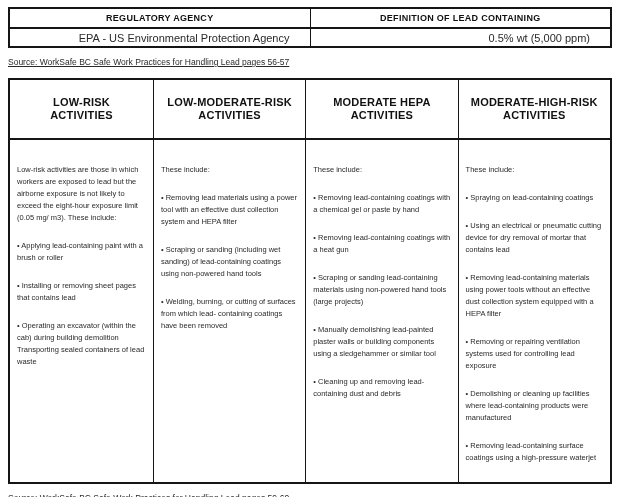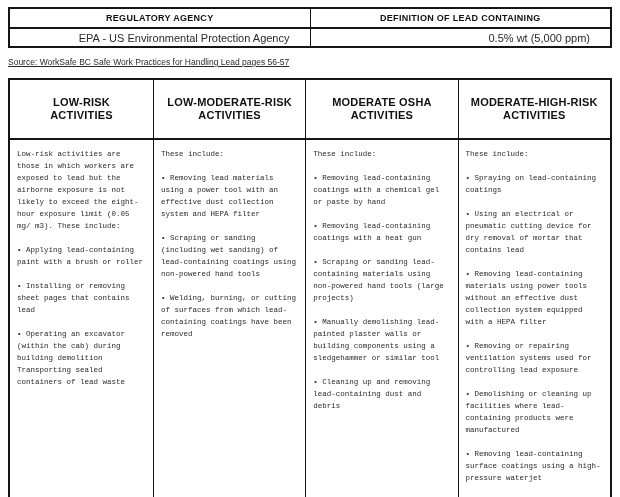--- a/index.html
+++ b/index.html
@@ -43,21 +43,21 @@
     text-align: center; vertical-align: middle; color: #111;
     border-bottom: 2px solid #151515; border-right: 1.5px solid #151515;
     padding: 16px 4px;
   }
   table.risk-table th:last-child, table.risk-table td:last-child { border-right: none; }
   table.risk-table td {
     height: 282px; vertical-align: top; text-align: left;
     border-right: 1.5px solid #151515;
     padding: 8px 7px 6px 7px; font-size: 7.5px; color: #2a2a2a;
   }
-  table.risk-table td p { margin: 0 0 12px 0; line-height: 12px; font-family: Liberation Mono, monospace; }
+  table.risk-table td p { margin: 16px 0 12px 0; line-height: 12px; }
   .hdr-line { line-height: 13px; }
 </style>
 </head>
 <body>
 
 <div class="page">
 
   <table class="agency-table">
     <colgroup>
         <col style="width:50%">
@@ -90,21 +90,21 @@
       <tr>
         <th>
           <div class="hdr-line">LOW-RISK</div>
           <div class="hdr-line">ACTIVITIES</div>
         </th>
         <th>
           <div class="hdr-line">LOW-MODERATE-RISK</div>
           <div class="hdr-line">ACTIVITIES</div>
         </th>
         <th>
-          <div class="hdr-line">MODERATE OSHA</div>
+          <div class="hdr-line">MODERATE HEPA</div>
           <div class="hdr-line">ACTIVITIES</div>
         </th>
         <th>
           <div class="hdr-line">MODERATE-HIGH-RISK</div>
           <div class="hdr-line">ACTIVITIES</div>
         </th>
       </tr>
     </thead>
     <tbody>
       <tr>

